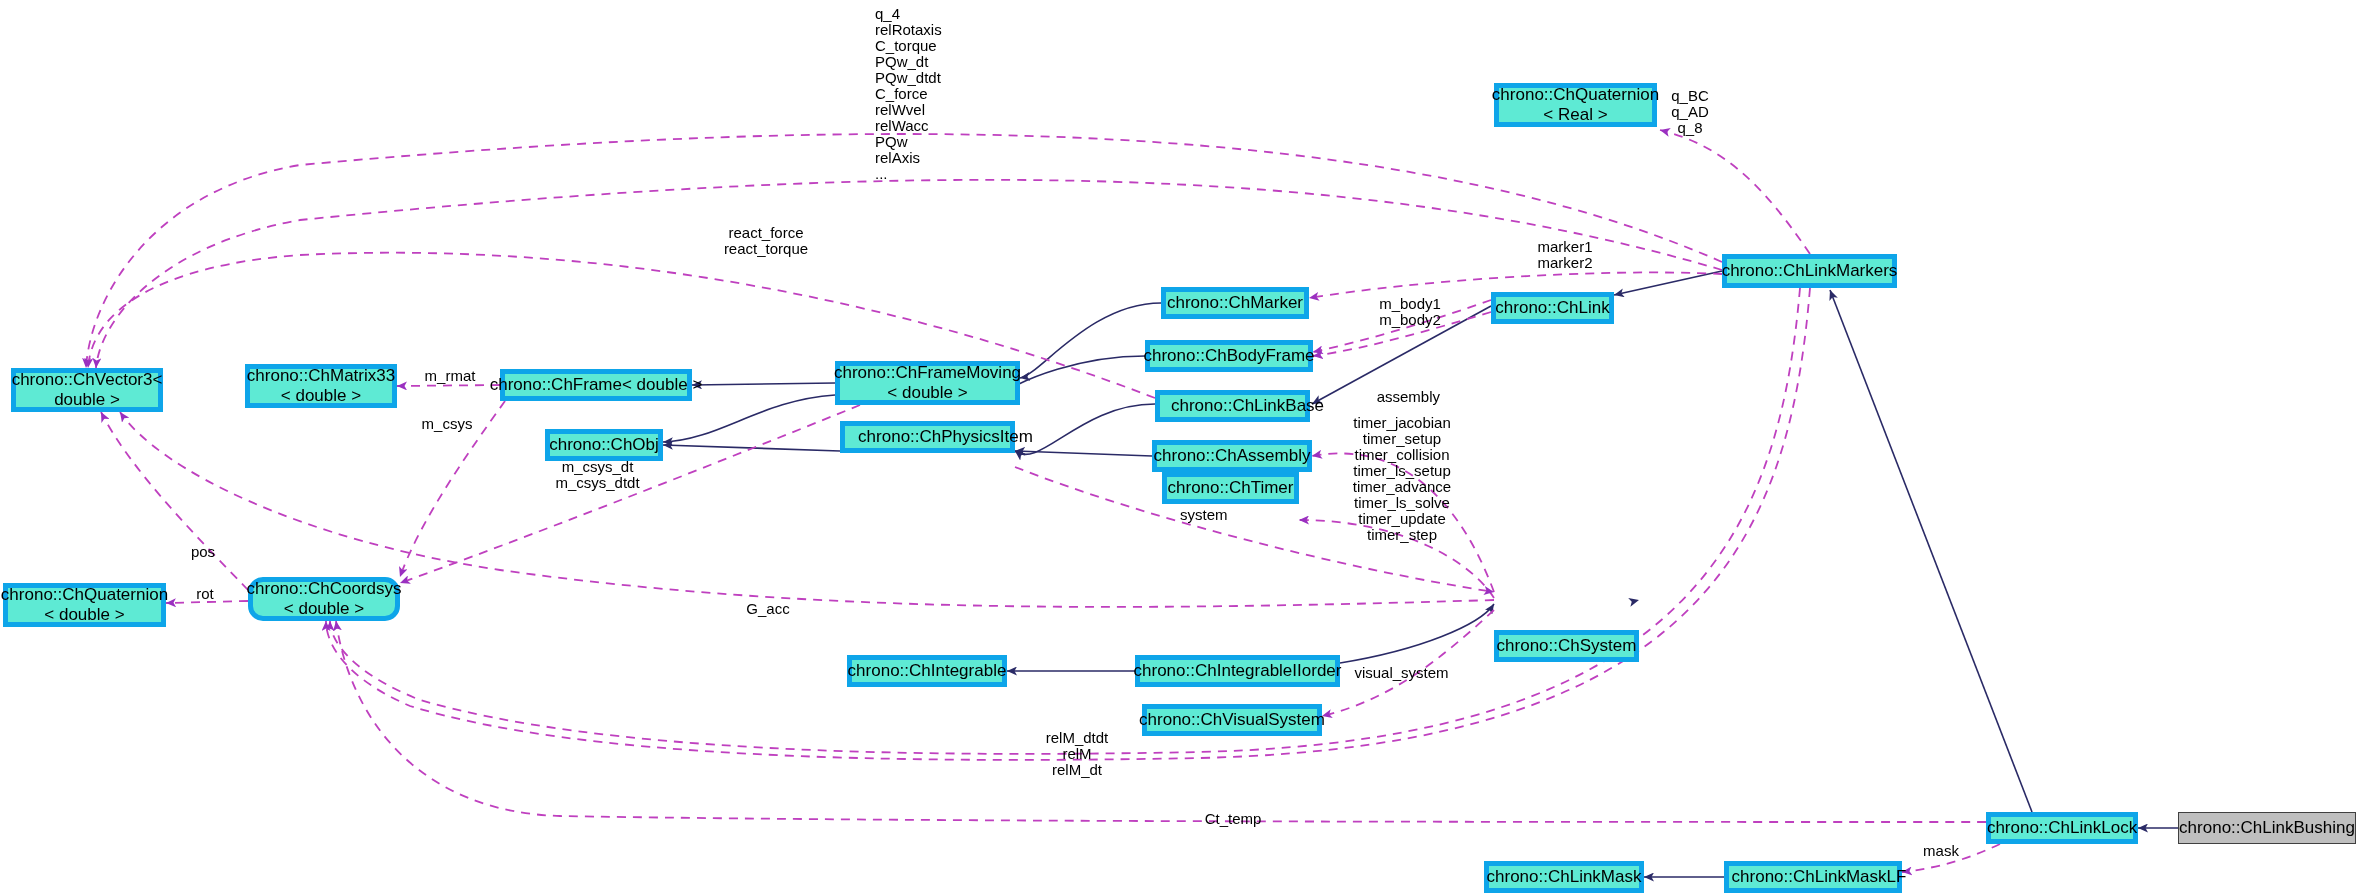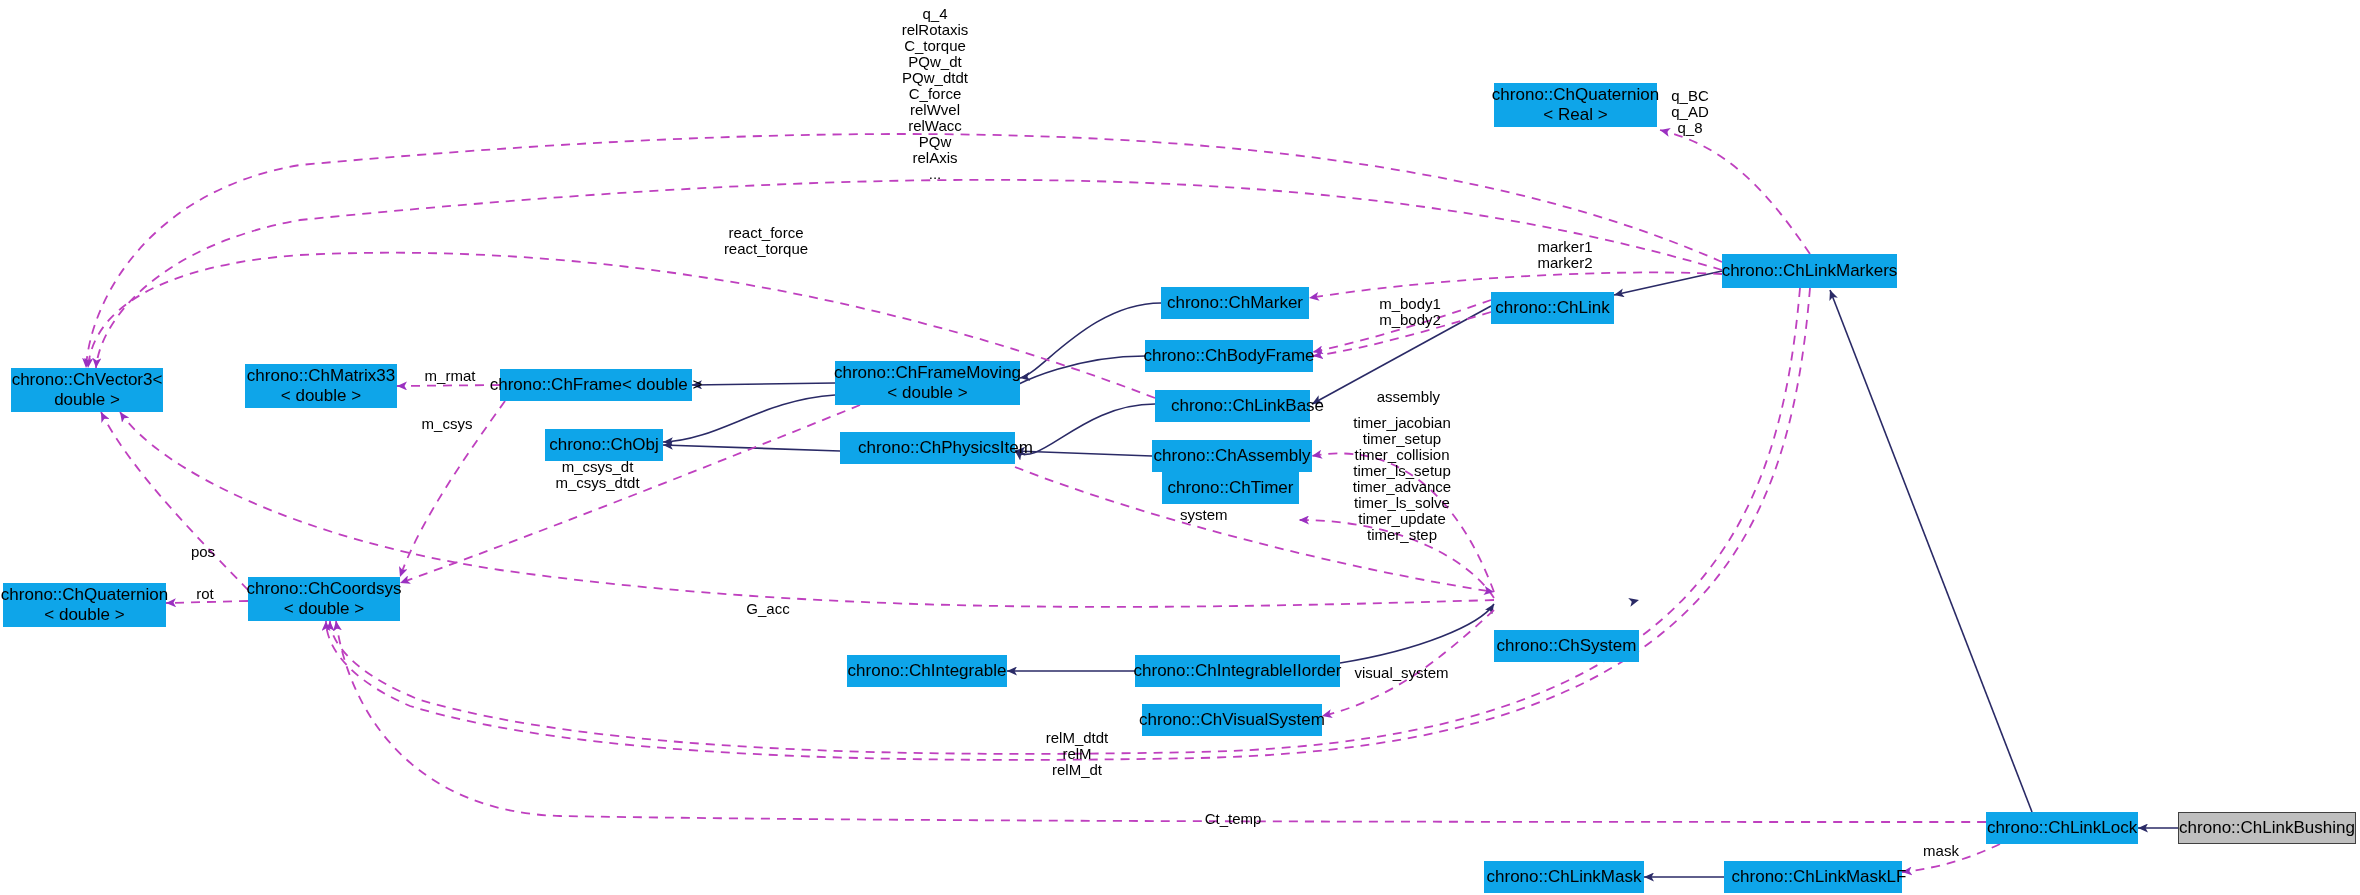--- a/index.html
+++ b/index.html
@@ -3,21 +3,21 @@
 <meta charset="utf-8">
 <style>
   html,body{margin:0;padding:0;background:#ffffff;}
   body{font-family:"Liberation Sans","DejaVu Sans",sans-serif;}
   #canvas{position:relative;width:2360px;height:895px;background:#ffffff;overflow:hidden;}
   svg#edges{position:absolute;left:0;top:0;width:2360px;height:895px;pointer-events:none;}
   .node{
     position:absolute;
     box-sizing:border-box;
     border:5px solid #0ea5e9;
-    background:#0ea5e9;
+    background:#5eead4;
     color:#000000;
     font-size:17px;
     line-height:20px;
     text-align:center;
     display:flex;
     align-items:center;
     justify-content:center;
     white-space:pre;
     z-index:5;
   }
@@ -117,39 +117,39 @@
       <div class="node" style="left: 1145px; top: 340px; width: 168px; height: 32px;">chrono::ChBodyFrame</div>
       <div class="node" style="left: 245px; top: 364px; width: 152px; height: 44px;">chrono::ChMatrix33
 &lt; double &gt;</div>
       <div class="node" style="left: 500px; top: 369px; width: 192px; height: 32px;">chrono::ChFrame&lt; double &gt;</div>
       <div class="node" style="left: 835px; top: 361px; width: 185px; height: 44px;">chrono::ChFrameMoving
 &lt; double &gt;</div>
       <div class="node" style="left: 11px; top: 368px; width: 152px; height: 44px;">chrono::ChVector3&lt;
 double &gt;</div>
       <div class="node" style="left: 1155px; top: 390px; width: 155px; height: 32px; padding-left: 30px;">chrono::ChLinkBase</div>
       <div class="node" style="left: 545px; top: 429px; width: 118px; height: 32px;">chrono::ChObj</div>
-      <div class="node" style="left: 840px; top: 432px; width: 175px; height: 32px; padding-left: 36px;">chrono::ChPhysicsItem</div>
+      <div class="node" style="left: 840px; top: 421px; width: 175px; height: 32px; padding-left: 36px;">chrono::ChPhysicsItem</div>
       <div class="node" style="left: 1152px; top: 440px; width: 160px; height: 32px;">chrono::ChAssembly</div>
       <div class="node" style="left: 1162px; top: 472px; width: 137px; height: 32px;">chrono::ChTimer</div>
-      <div class="node" style="left: 248px; top: 577px; width: 152px; height: 44px;">chrono::ChCoordsys
+      <div class="node" style="left: 248px; top: 577px; width: 152px; height: 44px; border-radius: 15px;">chrono::ChCoordsys
 &lt; double &gt;</div>
       <div class="node" style="left: 3px; top: 583px; width: 163px; height: 44px;">chrono::ChQuaternion
 &lt; double &gt;</div>
       <div class="node" style="left: 1494px; top: 586px; width: 145px; height: 32px; margin-top: 44px;">chrono::ChSystem</div>
       <div class="node" style="left: 847px; top: 655px; width: 160px; height: 32px;">chrono::ChIntegrable</div>
       <div class="node" style="left: 1135px; top: 655px; width: 205px; height: 32px;">chrono::ChIntegrableIIorder</div>
       <div class="node" style="left: 1142px; top: 704px; width: 180px; height: 32px;">chrono::ChVisualSystem</div>
       <div class="node" style="left: 1986px; top: 812px; width: 152px; height: 32px;">chrono::ChLinkLock</div>
       <div class="node highlight" style="left: 2178px; top: 812px; width: 178px; height: 32px;">chrono::ChLinkBushing</div>
       <div class="node" style="left: 1484px; top: 861px; width: 160px; height: 32px;">chrono::ChLinkMask</div>
       <div class="node" style="left: 1724px; top: 861px; width: 178px; height: 32px; padding-left: 12px;">chrono::ChLinkMaskLF</div>
     </div>
 
   <div id="labels">
-      <div class="elabel" style="left: 875px; top: 6px; width: 120px; text-align: center;">q_4
+      <div class="elabel" style="left: 875px; top: 6px; width: 120px; text-align: left;">q_4
 relRotaxis
 C_torque
 PQw_dt
 PQw_dtdt
 C_force
 relWvel
 relWacc
 PQw
 relAxis
 ...</div>

